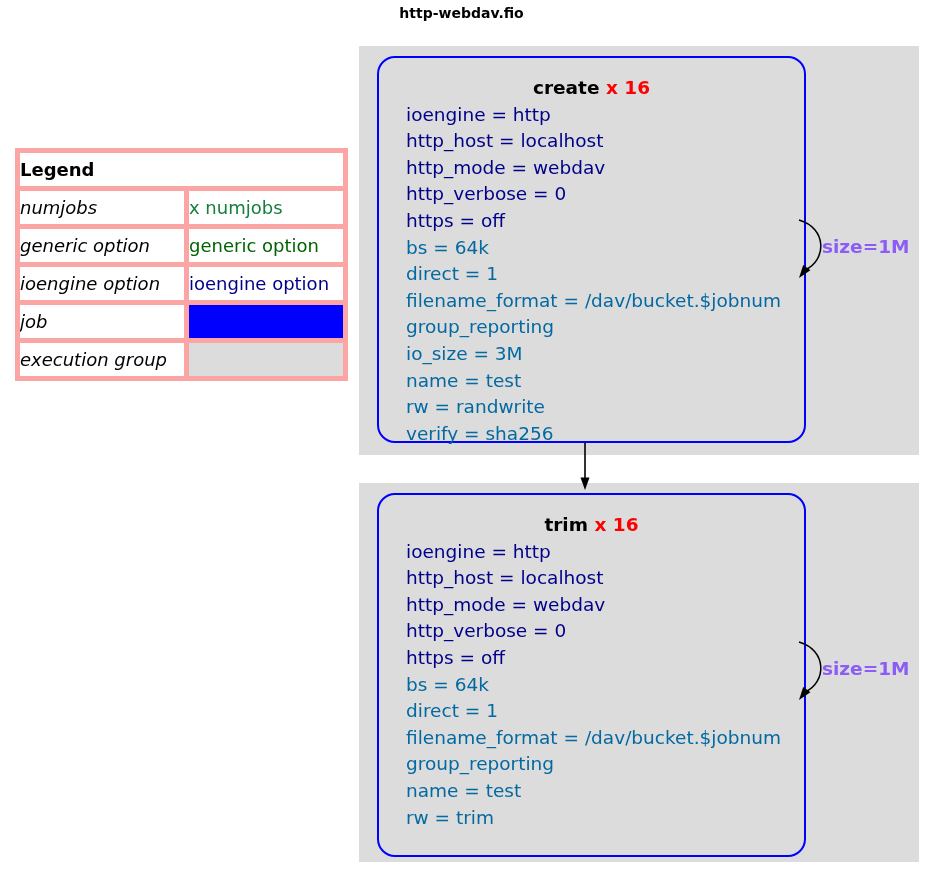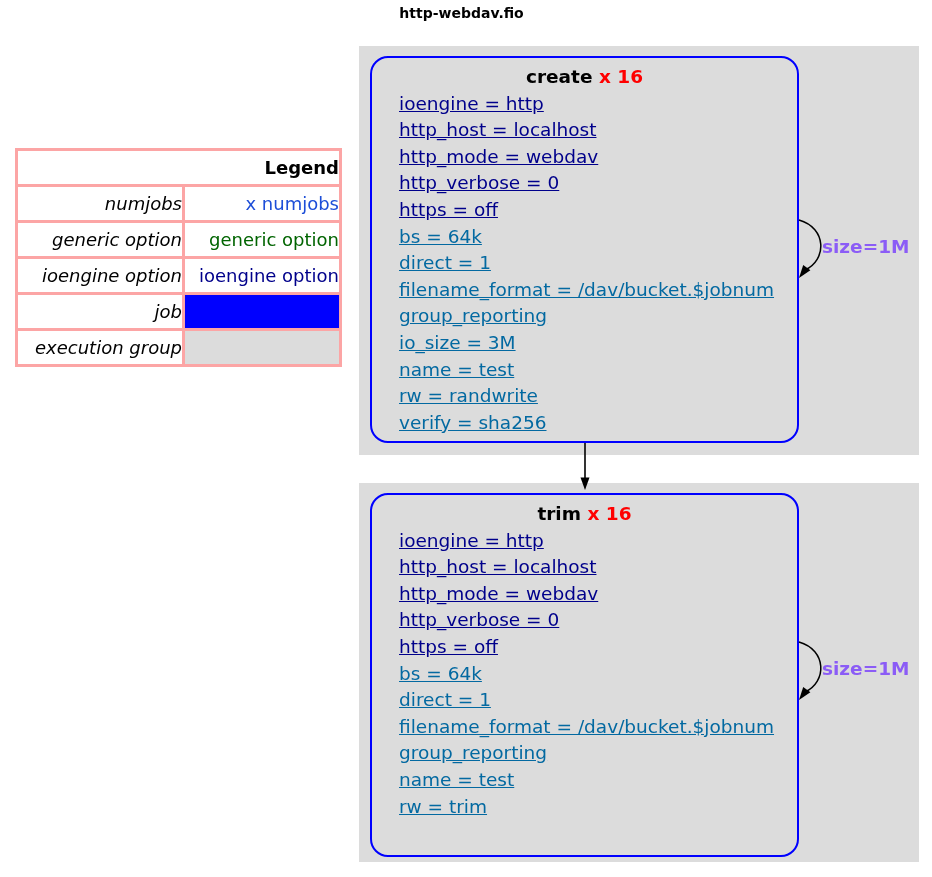--- a/index.html
+++ b/index.html
@@ -11,46 +11,46 @@
   .graph-title{
     position:absolute;left:0;top:5px;width:923px;text-align:center;
     font-weight:bold;font-size:14px;
   }
   
   table.legend{
     position:absolute;left:15px;top:148px;border-collapse:collapse;
     table-layout:fixed;
   }
   table.legend td{
-    border:3px solid #fca5a5;height:33px;padding:0;text-align:right;
+    border:5px solid #fca5a5;height:33px;padding:0;text-align:left;
     vertical-align:middle;font-size:18px;overflow:hidden;white-space:nowrap;
   }
   td.lg-header{font-weight:bold;font-size:18.5px;}
   td.lg-label{width:164px;font-style:italic;}
   td.lg-value{width:154px;}
-  .lg-red{color:#1d4ed8;margin-left:43px;}
+  .lg-red{color:#15803d;margin-left:43px;}
   .lg-green{color:#006400;}
   .lg-blue{color:#00008b;}
   .lg-fill-job{background:#0000ff;}
   .lg-fill-group{background:#dcdcdc;}
   
   .group{position:absolute;left:359px;width:560px;background:#dcdcdc;}
   #group-create{top:46px;height:409px;}
   #group-trim{top:483px;height:379px;}
   .job{
-    position:absolute;left:11px;top:10px;width:429px;box-sizing:border-box;
-    border:2px solid #0000ff;border-radius:18px;padding:6px 0 0 0;
+    position:absolute;left:18px;top:10px;width:429px;box-sizing:border-box;
+    border:2px solid #0000ff;border-radius:18px;padding:17px 0 0 0;
     background:transparent;
   }
   #job-create{height:387px;}
   #job-trim{height:364px;}
   .job-line{line-height:26.6px;font-size:18.5px;white-space:nowrap;}
   .job-header{text-align:center;font-weight:bold;color:#000;}
   .numjobs{color:#ff0000;font-weight:bold;}
-  .opt{padding-left:27px;text-decoration:underline;}
+  .opt{padding-left:27px;}
   .opt.io{color:#00008b;}
   .opt.gen{color:#0369a1;}
   
   svg.edge{position:absolute;overflow:visible;}
   #edge-create-trim{left:575px;top:441px;}
   #loop-create{left:797px;top:216px;}
   #loop-trim{left:797px;top:638px;}
   .edge-label{position:absolute;font-size:18.5px;color:#8b5cf6;white-space:nowrap;font-weight:bold;}
   #loop-label-create{left:822px;top:236px;}
   #loop-label-trim{left:822px;top:658px;}

